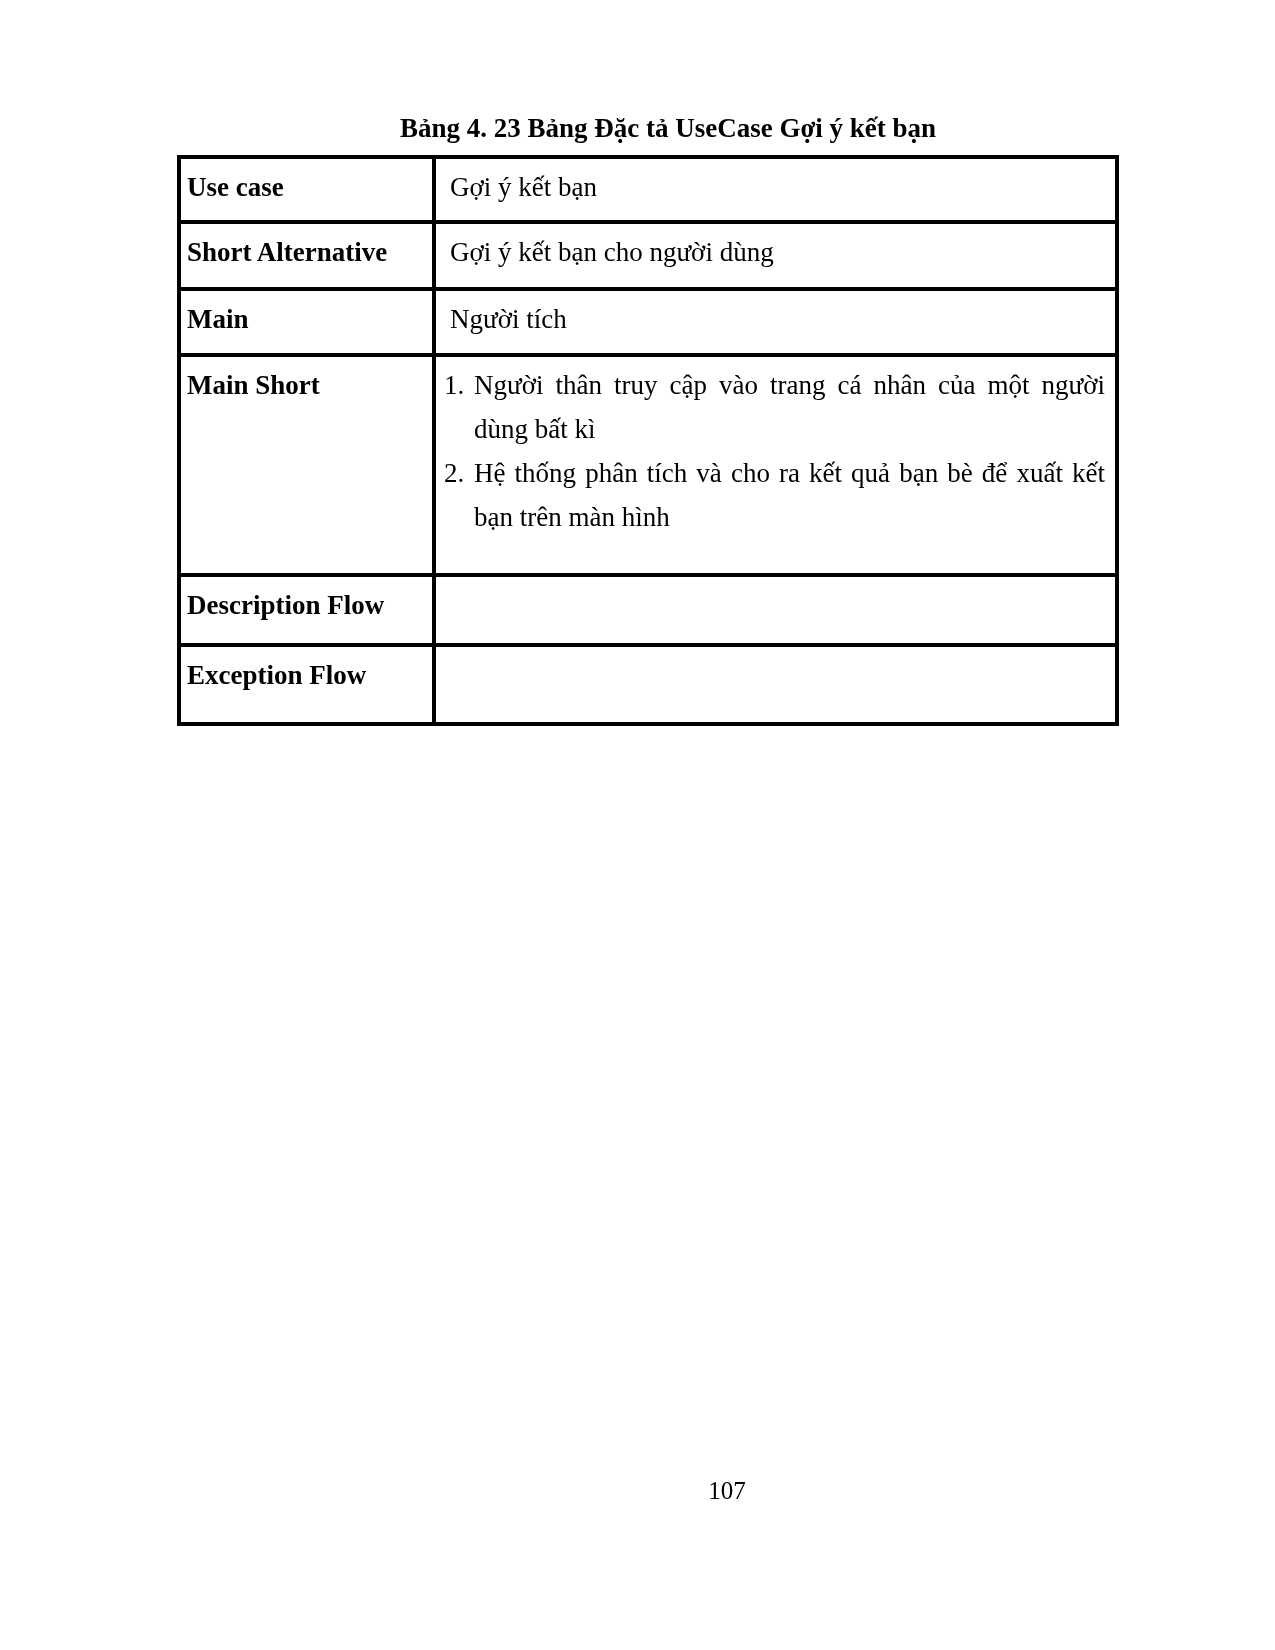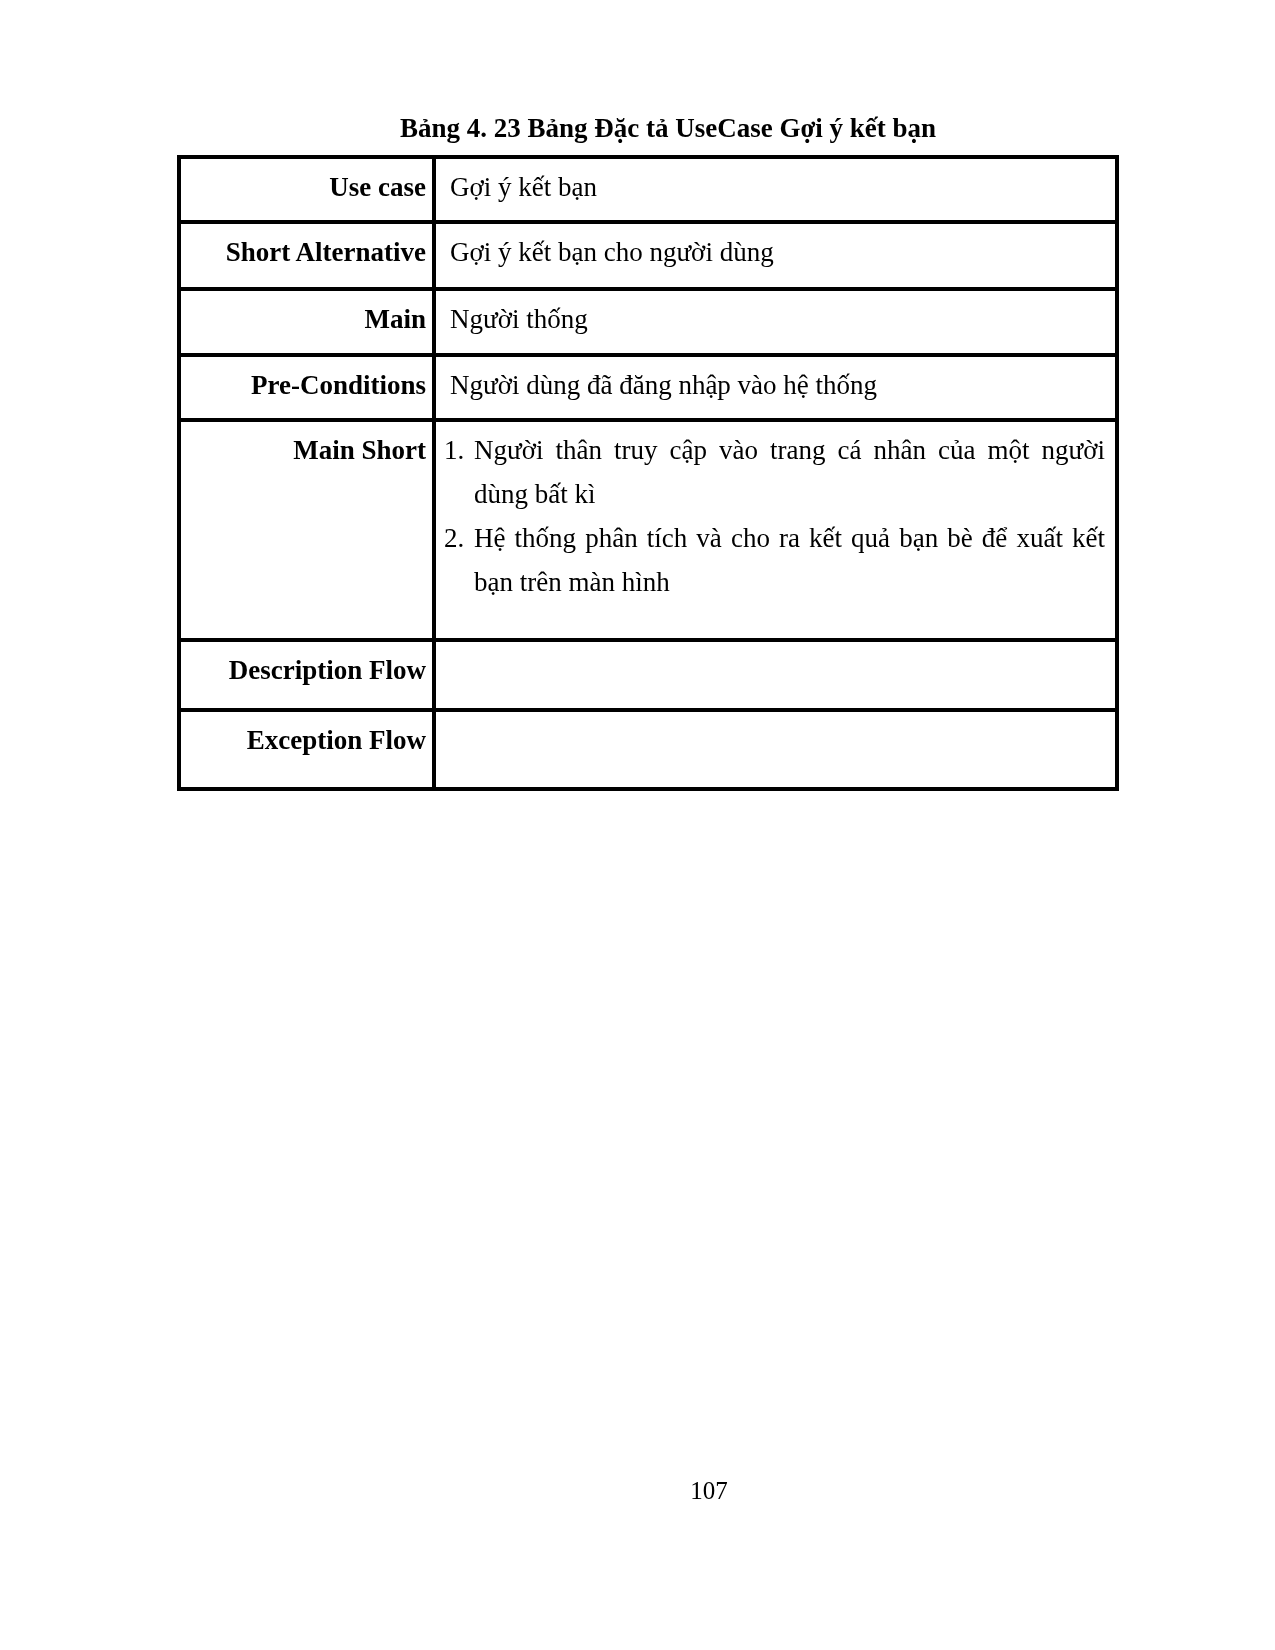--- a/index.html
+++ b/index.html
@@ -32,21 +32,21 @@
     border-collapse: collapse;
     table-layout: fixed;
   }
   table.spec-table td {
     border: 4px solid #000000;
     vertical-align: top;
     font-size: 27px;
     line-height: 40px;
   }
   td.label-cell {
-    text-align: right;
+    text-align: left;
     font-weight: bold;
     padding: 8px 6px 4px 6px;
   }
   td.content-cell {
     padding: 8px 12px 4px 14px;
   }
   td.main-flow-cell {
     padding: 6px 10px 4px 8px;
   }
   .step {
@@ -64,21 +64,21 @@
   .row-h1 { height: 65px; }
   .row-h2 { height: 67px; }
   .row-h3 { height: 66px; }
   .row-h4 { height: 65px; }
   .row-h5 { height: 65px; }
   .row-h6 { height: 220px; }
   .row-h7 { height: 70px; }
   .row-h8 { height: 79px; }
   .page-number {
     position: absolute;
-    left: 662px;
+    left: 680px;
     top: 1476px;
     width: 94px;
     text-align: center;
     font-size: 25px;
     line-height: 30px;
   }
 </style>
 </head>
 <body>
 
@@ -95,25 +95,21 @@
       <tr class="row-h1">
         <td class="label-cell">Use case</td>
         <td class="content-cell">Gợi ý kết bạn</td>
       </tr>
       <tr class="row-h2">
         <td class="label-cell">Short Alternative</td>
         <td class="content-cell">Gợi ý kết bạn cho người dùng</td>
       </tr>
       <tr class="row-h3">
         <td class="label-cell">Main</td>
-        <td class="content-cell">Người thống</td>
-      </tr>
-      <tr class="row-h4">
-        <td class="label-cell">Pre-Conditions</td>
-        <td class="content-cell">Người dùng đã đăng nhập vào hệ thống</td>
+        <td class="content-cell">Người tích</td>
       </tr>
       <tr class="row-h6">
         <td class="label-cell">Main Short</td>
         <td class="content-cell main-flow-cell">
           <div class="step">
             <span class="step-num">1.</span>
             <span class="step-text">Người thân truy cập vào trang cá nhân của một người dùng bất kì</span>
           </div>
           <div class="step">
             <span class="step-num">2.</span>

